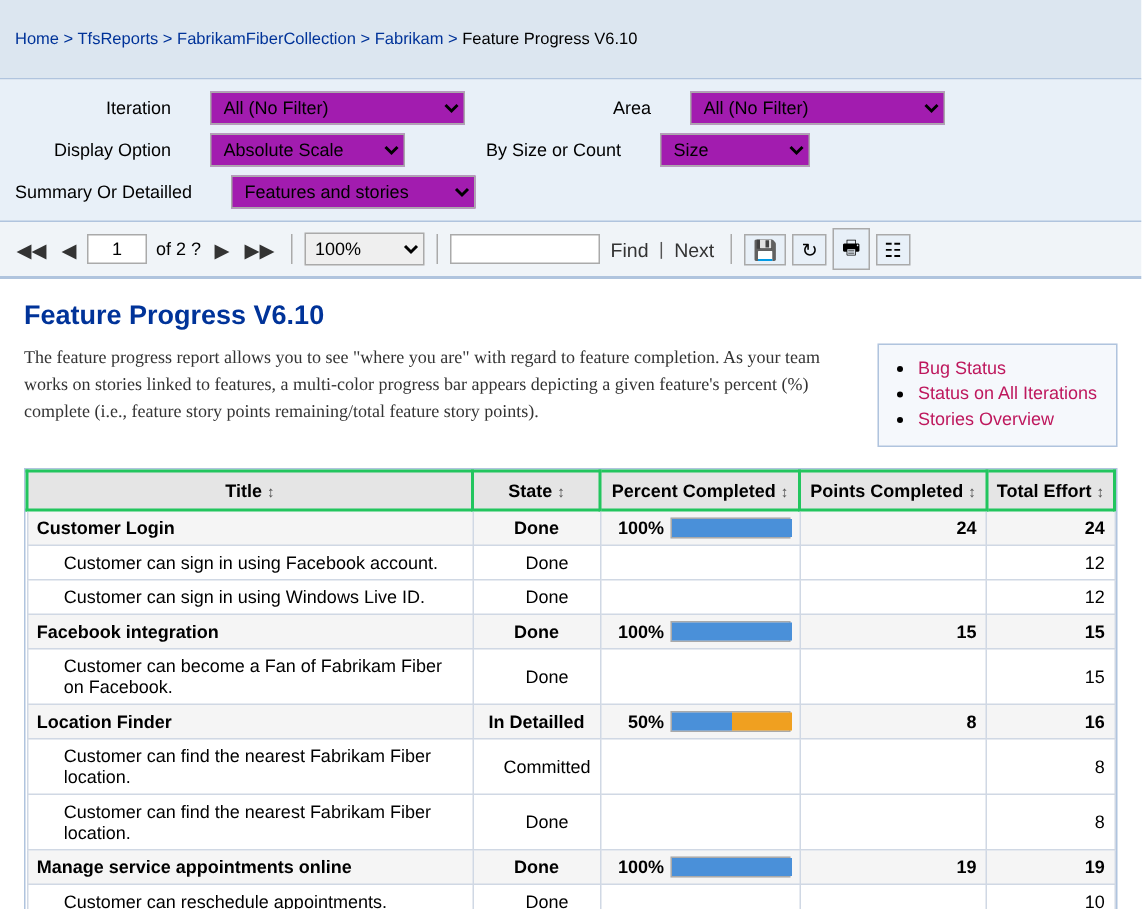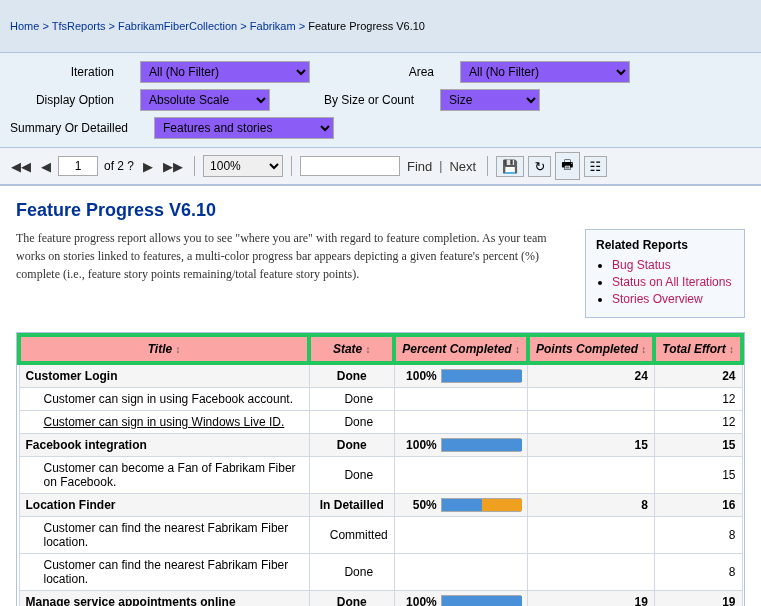--- a/index.html
+++ b/index.html
@@ -8,25 +8,25 @@
     
     .breadcrumb { background: #dce6f0; padding: 20px 10px; font-size: 11px; color: #003399; border-bottom: 1px solid #b0c4de; }
     .breadcrumb a { color: #003399; text-decoration: none; }
     .breadcrumb span { color: #000; }
 
     
     .filter-bar { background: #e8f0f8; padding: 8px 10px; border-bottom: 1px solid #b0c4de; }
     .filter-row { display: flex; align-items: center; margin-bottom: 6px; gap: 20px; }
     .filter-row:last-child { margin-bottom: 0; }
     .filter-label { min-width: 110px; font-size: 12px; text-align: right; padding-right: 6px; }
-    .filter-select { padding: 2px 4px; font-size: 12px; border: 1px solid #aaa; background: #8b5cf6; cursor: pointer; }
+    .filter-select { padding: 2px 4px; font-size: 12px; border: 1px solid #aaa; background: #a21caf; cursor: pointer; }
     .filter-select-wide { width: 170px; }
     .filter-select-medium { width: 130px; }
     .filter-select-sm { width: 100px; }
-    .filter-select-summary { width: 180px; }
+    .filter-select-summary { width: 163px; }
 
     
     .toolbar { background: #f0f4f8; border-bottom: 2px solid #b0c4de; padding: 4px 8px; display: flex; align-items: center; gap: 4px; }
     .toolbar-btn { background: none; border: none; cursor: pointer; padding: 2px 3px; font-size: 13px; color: #333; }
     .toolbar-input { width: 40px; text-align: center; border: 1px solid #aaa; padding: 2px 4px; font-size: 12px; }
     .toolbar-text { font-size: 12px; padding: 0 2px; }
     .toolbar-zoom { width: 80px; font-size: 12px; border: 1px solid #aaa; padding: 2px; }
     .toolbar-find { width: 100px; border: 1px solid #aaa; padding: 2px 4px; font-size: 12px; }
     .toolbar-divider { width: 1px; background: #aaa; height: 20px; margin: 0 4px; }
     .toolbar-icon-btn { background: none; border: 1px solid #aaa; cursor: pointer; padding: 2px 5px; font-size: 13px; background: #e8f0f8; }
@@ -39,21 +39,21 @@
     .main-desc { flex: 1; font-size: 12px; line-height: 1.5; color: #333; font-family: Liberation Serif, serif; }
     .related-reports { min-width: 160px; border: 1px solid #b0c4de; padding: 8px 10px; background: #f5f8fc; }
     .related-reports h4 { font-size: 12px; font-weight: bold; margin-bottom: 6px; color: #000; }
     .related-reports ul { list-style: disc; padding-left: 16px; }
     .related-reports ul li { margin-bottom: 3px; }
     .related-reports ul li a { color: #be185d; text-decoration: none; font-size: 12px; }
 
     
     .data-table-wrapper { margin-top: 14px; border: 1px solid #b0c4de; }
     .data-table { width: 100%; border-collapse: collapse; font-size: 12px; }
-    .data-table th { background: #fca5a5; border: 4px solid #22c55e; padding: 5px 6px; font-weight: bold; font-size: 12px; cursor: pointer; white-space: nowrap; font-style: italic; }
+    .data-table th { background: #e5e5e5; border: 2px solid #22c55e; padding: 5px 6px; font-weight: bold; font-size: 12px; cursor: pointer; white-space: nowrap; }
     .data-table th.center { text-align: center; }
     .data-table th .sort-arrow { font-size: 10px; color: #555; }
     .data-table td { border: 1px solid #d0d8e4; padding: 4px 6px; vertical-align: middle; }
     .data-table tr.feature-row td { background: #f5f5f5; font-weight: bold; }
     .data-table tr.story-row td { background: #fff; font-weight: normal; padding-left: 20px; }
 
     .progress-cell { display: flex; align-items: center; gap: 4px; }
     .progress-pct { min-width: 36px; text-align: right; font-size: 12px; }
     .progress-bar-outer { width: 80px; height: 14px; background: #e0e0e0; border: 1px solid #aaa; position: relative; display: inline-block; }
     .progress-bar-complete { height: 100%; background: #4a90d9; display: inline-block; position: absolute; left: 0; top: 0; }
@@ -130,21 +130,20 @@
   <button class="toolbar-icon-btn" title="Print">🖶</button>
   <button class="toolbar-icon-btn" title="Layout">☷</button>
 </div>
 
 <div class="content">
   <div class="report-title">Feature Progress V6.10</div>
 
   <div class="content-layout">
     <div class="main-desc">The feature progress report allows you to see "where you are" with regard to feature completion. As your team works on stories linked to features, a multi-color progress bar appears depicting a given feature's percent (%) complete (i.e., feature story points remaining/total feature story points).</div>
     <div class="related-reports">
-      <h4>Related Reports</h4>
       <ul>
         <li><a href="#">Bug Status</a></li>
         <li><a href="#">Status on All Iterations</a></li>
         <li><a href="#">Stories Overview</a></li>
       </ul>
     </div>
   </div>
 
   <div class="data-table-wrapper">
     <table class="data-table">
@@ -183,21 +182,21 @@
             <td class="num-cell">24</td>
           </tr>
           <tr class="story-row">
             <td style="padding-left: 24px;">Customer can sign in using Facebook account.</td>
             <td class="state-cell">Done</td>
             <td></td>
             <td class="num-cell"></td>
             <td class="num-cell">12</td>
           </tr>
           <tr class="story-row">
-            <td style="padding-left: 24px; text-decoration: underline;">Customer can sign in using Windows Live ID.</td>
+            <td style="padding-left: 24px;">Customer can sign in using Windows Live ID.</td>
             <td class="state-cell">Done</td>
             <td></td>
             <td class="num-cell"></td>
             <td class="num-cell">12</td>
           </tr>
           <tr class="feature-row">
             <td>Facebook integration</td>
             <td class="state-cell">Done</td>
             <td>
               <div class="progress-cell">

